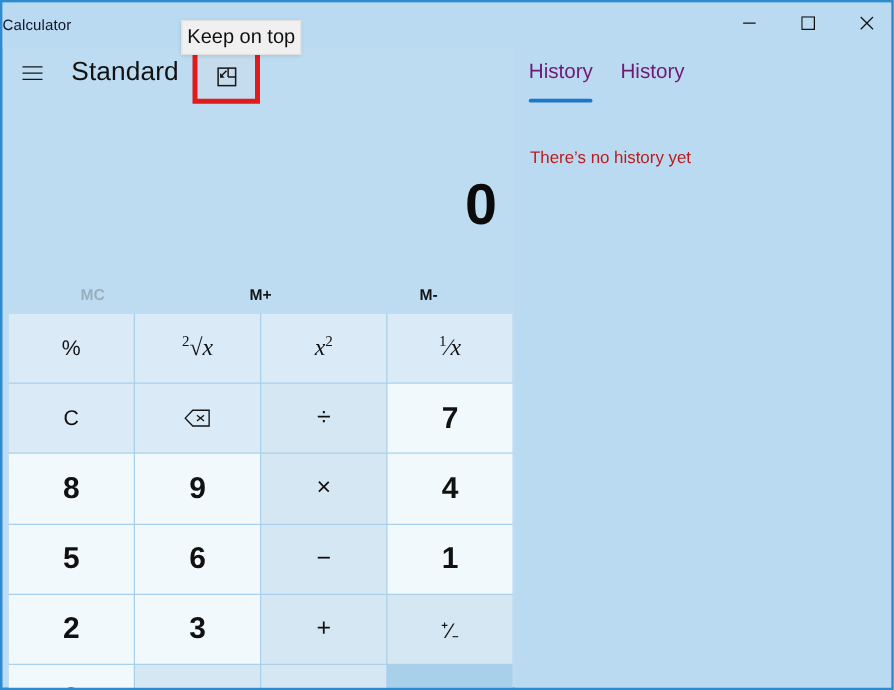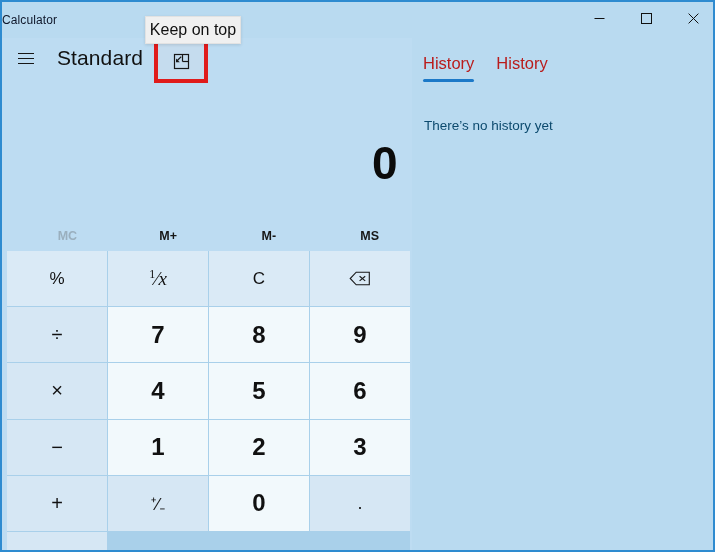--- a/index.html
+++ b/index.html
@@ -142,21 +142,21 @@
     font-size: 46px;
     color: #0b0b0b;
     font-weight: 600;
     line-height: 1;
     letter-spacing: -0.5px;
   }
 
   
   #memory-row {
     position: absolute;
-    left: 13px;
+    left: 3px;
     top: 184px;
     width: 403px;
     height: 28px;
     display: flex;
     justify-content: center;
   }
   .mem-btn {
     flex: 1;
     display: flex;
     align-items: center;
@@ -214,39 +214,38 @@
     position: absolute;
     left: 0; top: 10px;
     height: 36px;
     display: flex;
     align-items: flex-start;
   }
   .side-tab {
     position: relative;
     padding: 0 11px;
     font-size: 16.5px;
-    color: #b91c1c;
+    color: #701a75;
     height: 30px;
     display: flex;
-    align-items: center;
   }
   .side-tab .underline {
     position: absolute;
     left: 11px; right: 11px;
     bottom: -4px;
     height: 3px;
     background: #1c79c8;
     border-radius: 2px;
   }
   #history-empty {
     position: absolute;
     left: 12px;
     top: 80px;
     font-size: 13.5px;
-    color: #0c4a6e;
+    color: #b91c1c;
   }
 </style>
 </head>
 <body>
 
 <div id="window">
 
   <div id="titlebar">
     <div id="app-title">Calculator</div>
 
@@ -290,25 +289,30 @@
   <div id="tooltip">Keep on top</div>
 
   <div id="calc-pane">
 
     <div id="display-value">0</div>
 
     <div id="memory-row">
         <div class="mem-btn disabled">MC</div>
         <div class="mem-btn">M+</div>
         <div class="mem-btn">M-</div>
-        <div class="mem-btn">MS</div>
       </div>
 
     <div id="keypad">
         <div class="key fn">%</div>
+        <div class="key fn">
+          <span class="serifglyph"><span class="sup">2</span>√<span style="font-style:italic">x</span></span>
+        </div>
+        <div class="key fn">
+          <span class="serifglyph"><span style="font-style:italic">x</span><span class="sup">2</span></span>
+        </div>
         <div class="key fn">
           <span class="serifglyph"><span class="sup">1</span>⁄<span style="font-style:italic">x</span></span>
         </div>
         <div class="key fn">C</div>
         <div class="key fn">
           <svg width="22" height="15" viewBox="0 0 22 15">
             <path d="M7.2 1.2 H20.3 V13.8 H7.2 L1.2 7.5 Z" fill="none" stroke="#171717" stroke-width="1.1"></path>
             <line x1="10.6" y1="5.2" x2="16.2" y2="9.8" stroke="#171717" stroke-width="1.1"></line>
             <line x1="16.2" y1="5.2" x2="10.6" y2="9.8" stroke="#171717" stroke-width="1.1"></line>
           </svg>

